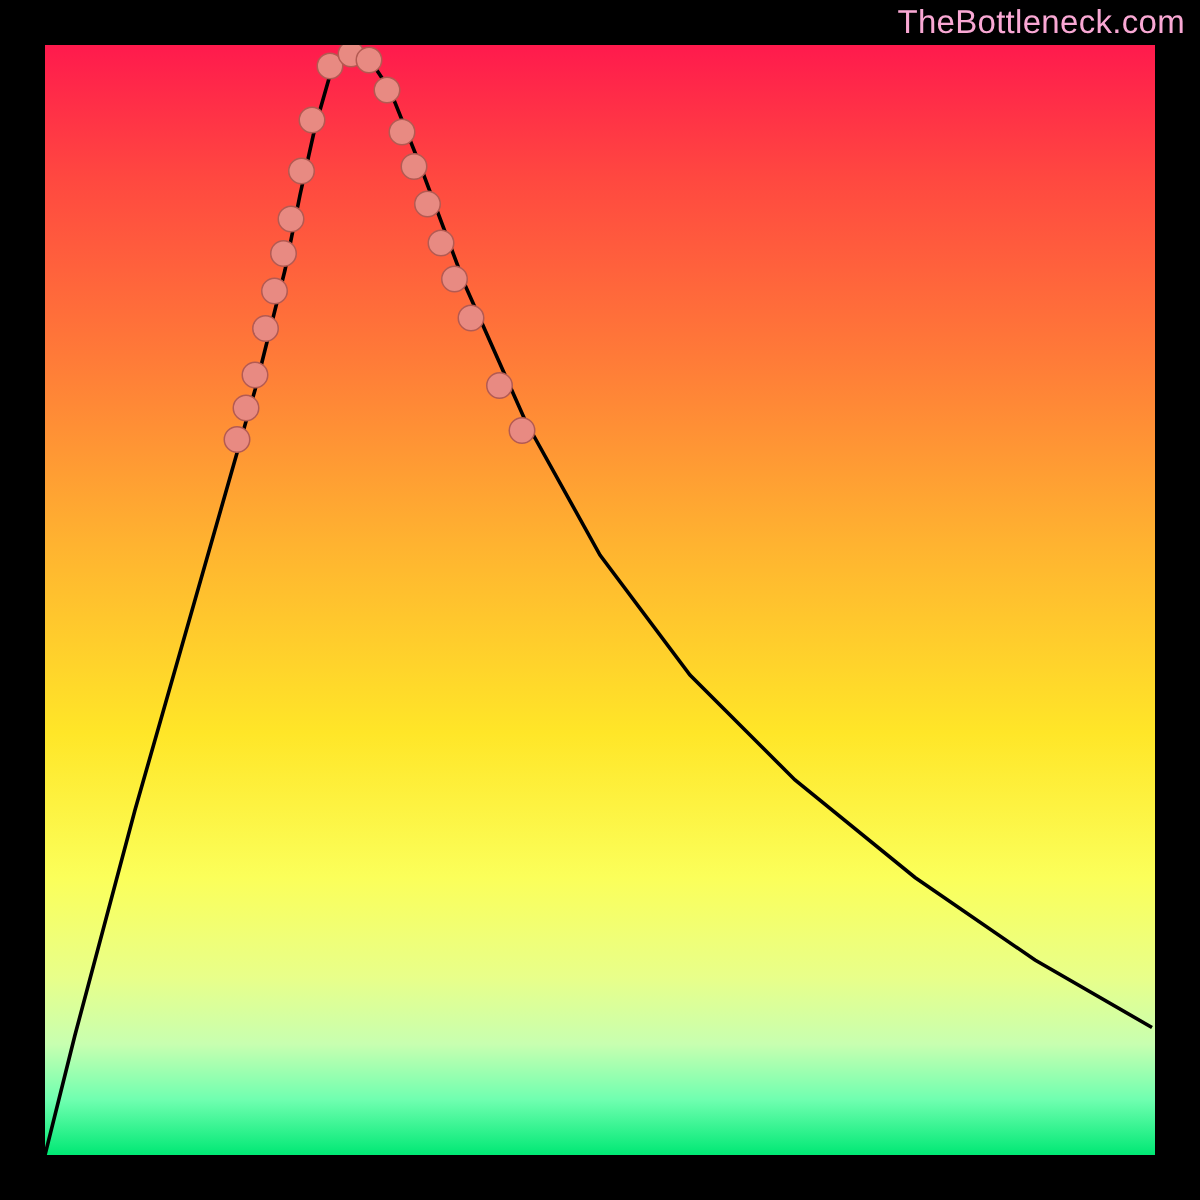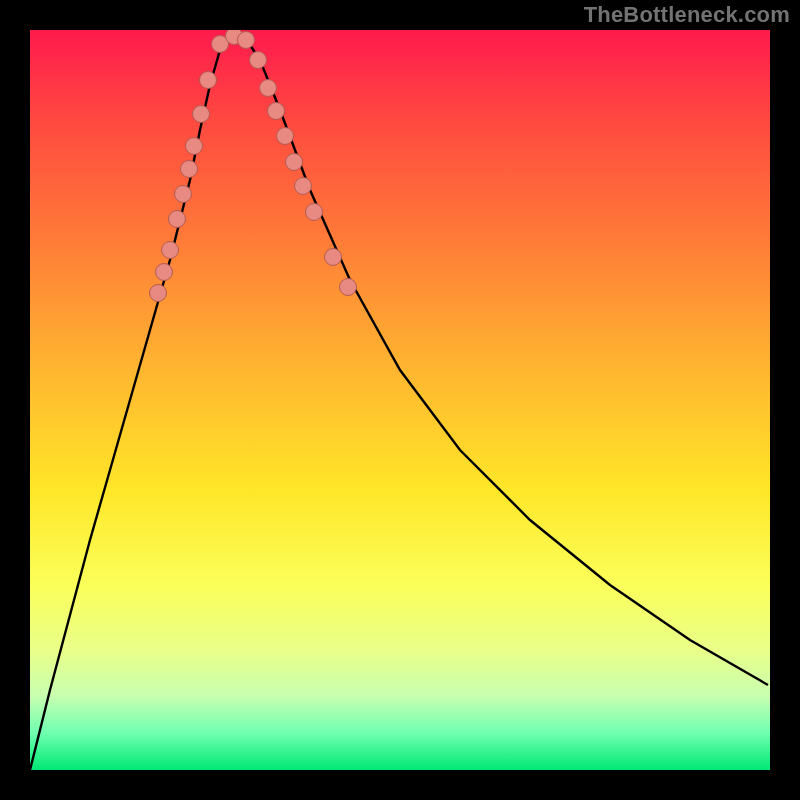--- a/index.html
+++ b/index.html
@@ -34,24 +34,24 @@
       #fbff5a 75%,
       #e8ff8a 84%,
       #c8ffb0 90%,
       #70ffb0 95%,
       #00e874 100%);
   }
   .watermark {
     position: absolute;
     top: 2px;
     right: 10px;
-    color: #737373;
+    color: #f9a8d4;
     font-size: 22px;
     letter-spacing: 0.2px;
-    font-weight: 700;
+    font-weight: 400;
     user-select: none;
   }
   svg.curve {
     position: absolute;
     top: 0;
     left: 0;
   }
 </style>
 </head>
 <body>

